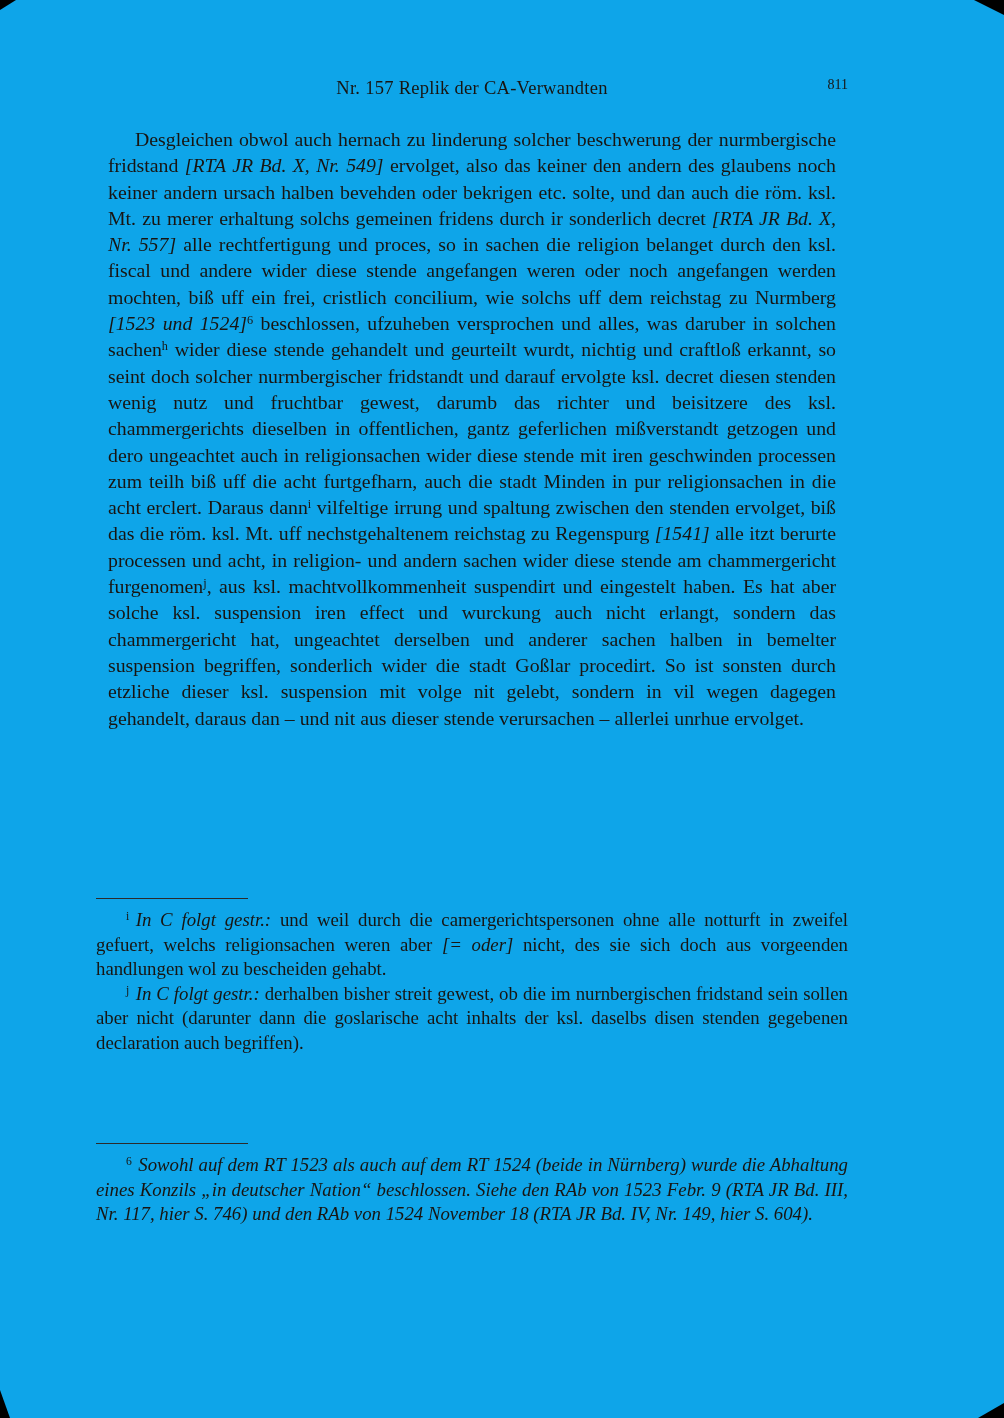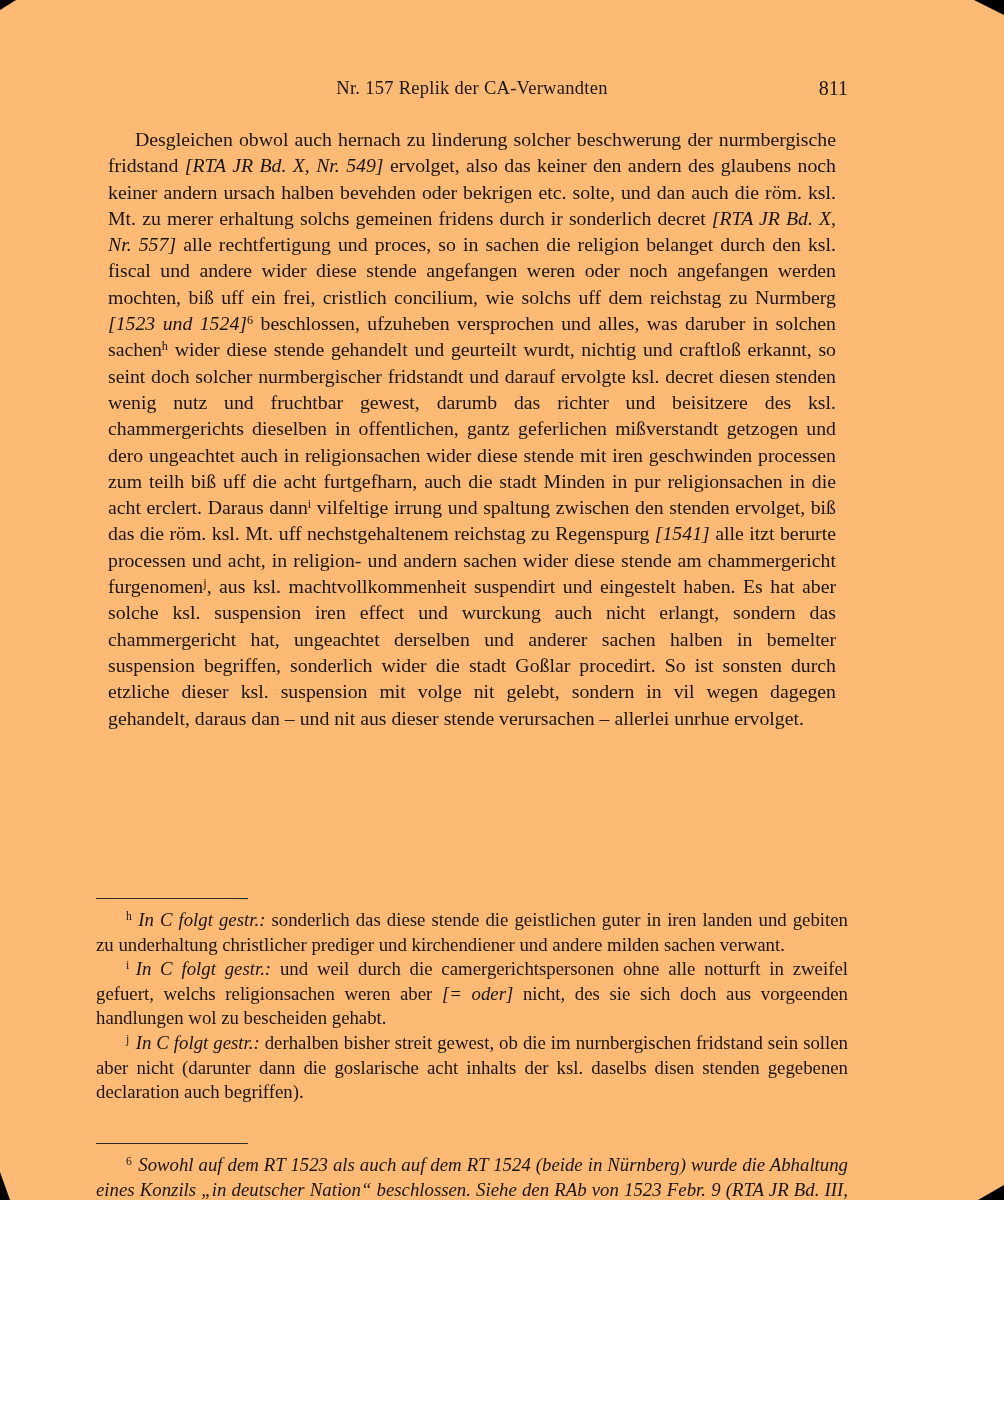--- a/index.html
+++ b/index.html
@@ -1,39 +1,39 @@
 <!DOCTYPE html>
 <html><head>
 <meta charset="utf-8">
 <style>
   html, body { margin: 0; padding: 0; background: #ffffff; }
   .page {
     position: relative;
     width: 1004px;
-    height: 1200px;
-    background: #fdba74;
+    height: 1418px;
+    background: #0ea5e9;
     color: #181512;
     font-family: "Liberation Serif", serif;
     overflow: hidden;
   }
   
   .running-head {
     position: absolute;
     top: 78px; left: 96px;
     width: 752px; height: 26px;
     font-size: 18.5px;
   }
   .head-title {
     position: absolute; left: 0; right: 0;
     text-align: center;
     letter-spacing: 0.015em;
   }
   .page-num {
     position: absolute; right: 0; top: -1px;
-    font-size: 20px;
+    font-size: 14px;
   }
   
   .body-block {
     position: absolute;
     top: 114px; left: 96px;
     width: 752px;
   }
   .para {
     margin: 12px;
     font-size: 19.8px;
@@ -98,23 +98,22 @@
     <span class="head-title">Nr. 157 Replik der CA-Verwandten</span>
     <span class="page-num">811</span>
   </header>
 
   <main class="body-block">
     <p class="para"><span class="seg normal">Desgleichen obwol auch hernach zu linderung solcher beschwerung der nurmbergische fridstand </span><span class="seg italic">[RTA JR Bd. X, Nr. 549]</span><span class="seg normal"> ervolget, also das keiner den andern des glaubens noch keiner andern ursach halben bevehden oder bekrigen etc. solte, und dan auch die röm. ksl. Mt. zu merer erhaltung solchs gemeinen fridens durch ir sonderlich decret </span><span class="seg italic">[RTA JR Bd. X, Nr. 557]</span><span class="seg normal"> alle rechtfertigung und proces, so in sachen die religion belanget durch den ksl. fiscal und andere wider diese stende angefangen weren oder noch angefangen werden mochten, biß uff ein frei, cristlich concilium, wie solchs uff dem reichstag zu Nurmberg </span><span class="seg italic">[1523 und 1524]</span><span class="seg sup">6</span><span class="seg normal"> beschlossen, ufzuheben versprochen und alles, was daruber in solchen sachen</span><span class="seg sup">h</span><span class="seg normal"> wider diese stende gehandelt und geurteilt wurdt, nichtig und craftloß erkannt, so seint doch solcher nurmbergischer fridstandt und darauf ervolgte ksl. decret diesen stenden wenig nutz und fruchtbar gewest, darumb das richter und beisitzere des ksl. chammergerichts dieselben in offentlichen, gantz geferlichen mißverstandt getzogen und dero ungeachtet auch in religionsachen wider diese stende mit iren geschwinden processen zum teilh biß uff die acht furtgefharn, auch die stadt Minden in pur religionsachen in die acht erclert. Daraus dann</span><span class="seg sup">i</span><span class="seg normal"> vilfeltige irrung und spaltung zwischen den stenden ervolget, biß das die röm. ksl. Mt. uff nechstgehaltenem reichstag zu Regenspurg </span><span class="seg italic">[1541]</span><span class="seg normal"> alle itzt berurte processen und acht, in religion- und andern sachen wider diese stende am chammergericht furgenomen</span><span class="seg sup">j</span><span class="seg normal">, aus ksl. machtvollkommenheit suspendirt und eingestelt haben. Es hat aber solche ksl. suspension iren effect und wurckung auch nicht erlangt, sondern das chammergericht hat, ungeachtet derselben und anderer sachen halben in bemelter suspension begriffen, sonderlich wider die stadt Goßlar procedirt. So ist sonsten durch etzliche dieser ksl. suspension mit volge nit gelebt, sondern in vil wegen dagegen gehandelt, daraus dan – und nit aus dieser stende verursachen – allerlei unrhue ervolget.</span></p>
   </main>
 
   <section class="apparatus">
     <div class="fn-rule"></div>
-    <p class="fn"><span class="seg supmark">h</span><span class="seg italic">In C folgt gestr.: </span><span class="seg normal">sonderlich das diese stende die geistlichen guter in iren landen und gebiten zu underhaltung christlicher prediger und kirchendiener und andere milden sachen verwant.</span></p>
     <p class="fn"><span class="seg supmark">i</span><span class="seg italic">In C folgt gestr.: </span><span class="seg normal">und weil durch die camergerichtspersonen ohne alle notturft in zweifel gefuert, welchs religionsachen weren aber </span><span class="seg italic">[= oder]</span><span class="seg normal"> nicht, des sie sich doch aus vorgeenden handlungen wol zu bescheiden gehabt.</span></p>
     <p class="fn"><span class="seg supmark">j</span><span class="seg italic">In C folgt gestr.: </span><span class="seg normal">derhalben bisher streit gewest, ob die im nurnbergischen fridstand sein sollen aber nicht (darunter dann die goslarische acht inhalts der ksl. daselbs disen stenden gegebenen declaration auch begriffen).</span></p>
   </section>
 
   <section class="commentary">
     <div class="fn-rule"></div>
-    <p class="fn"><span class="seg supmark">6</span><span class="seg italic">Sowohl auf dem RT 1523 als auch auf dem RT 1524 (beide in Nürnberg) wurde die Abhaltung eines Konzils „in deutscher Nation“ beschlossen. Siehe den RAb von 1523 Febr. 9 (RTA JR Bd. III, Nr. 117, hier S. 746) und den RAb von 1524 April 18 (RTA JR Bd. IV, Nr. 149, hier S. 604).</span></p>
+    <p class="fn"><span class="seg supmark">6</span><span class="seg italic">Sowohl auf dem RT 1523 als auch auf dem RT 1524 (beide in Nürnberg) wurde die Abhaltung eines Konzils „in deutscher Nation“ beschlossen. Siehe den RAb von 1523 Febr. 9 (RTA JR Bd. III, Nr. 117, hier S. 746) und den RAb von 1524 November 18 (RTA JR Bd. IV, Nr. 149, hier S. 604).</span></p>
   </section>
 
 </div>
 
 </body></html>

